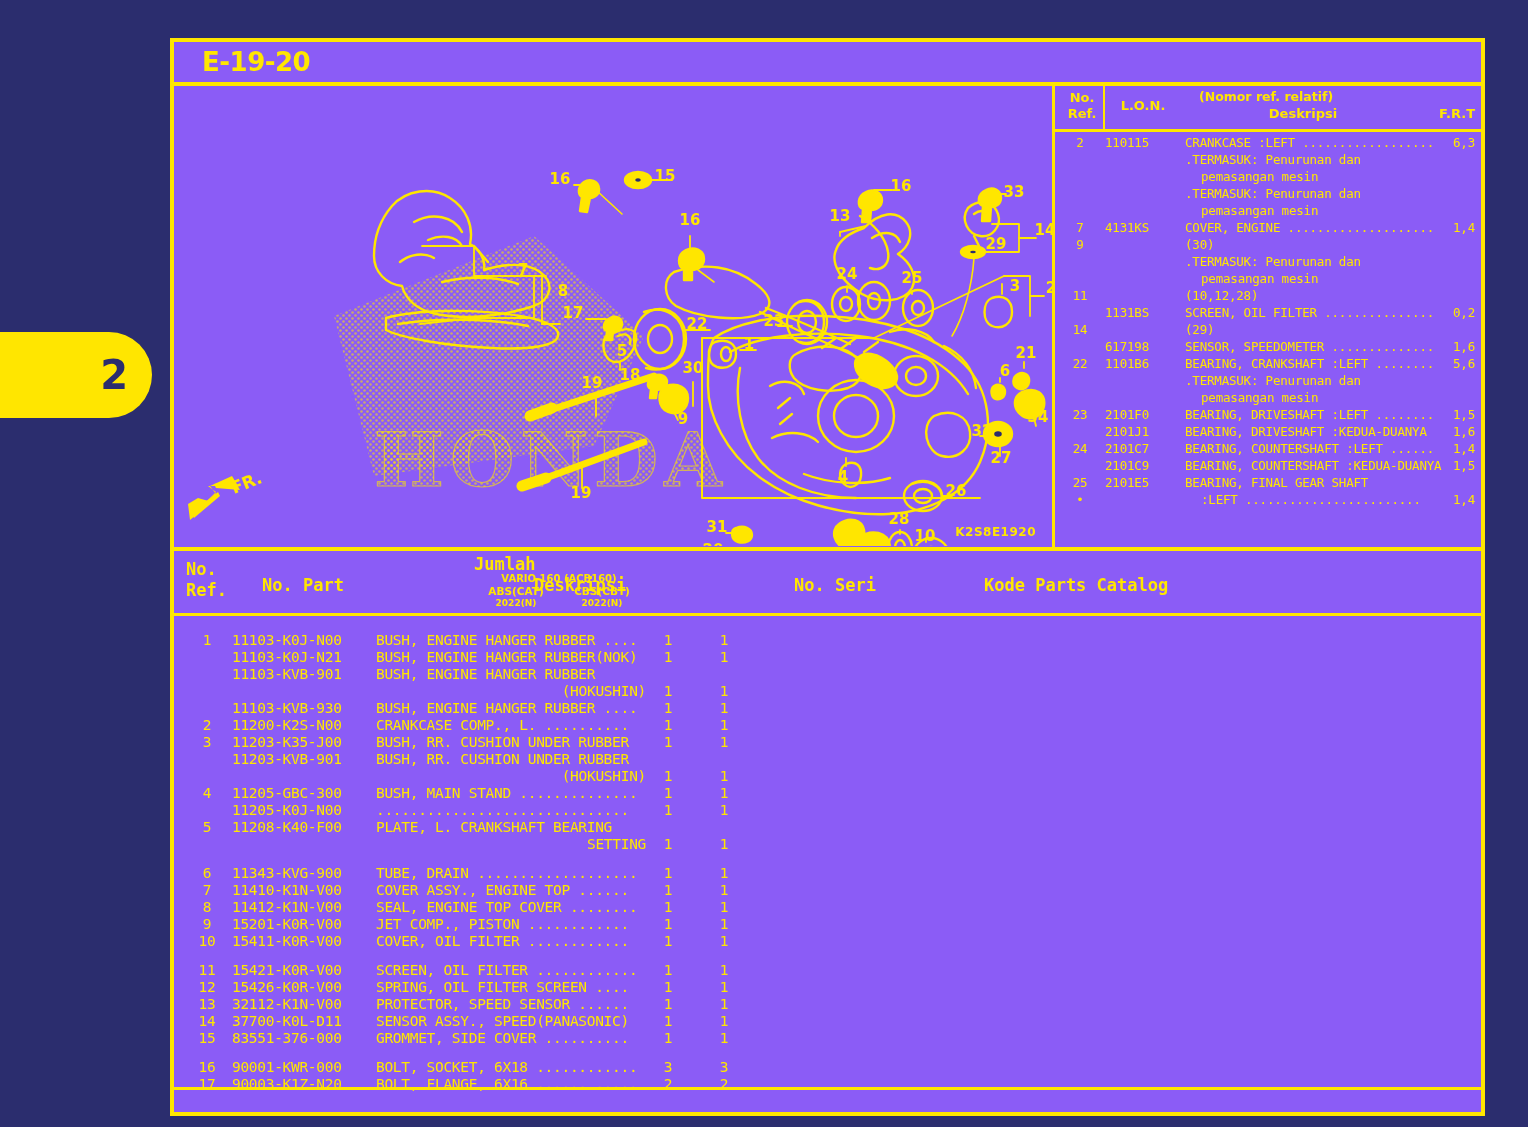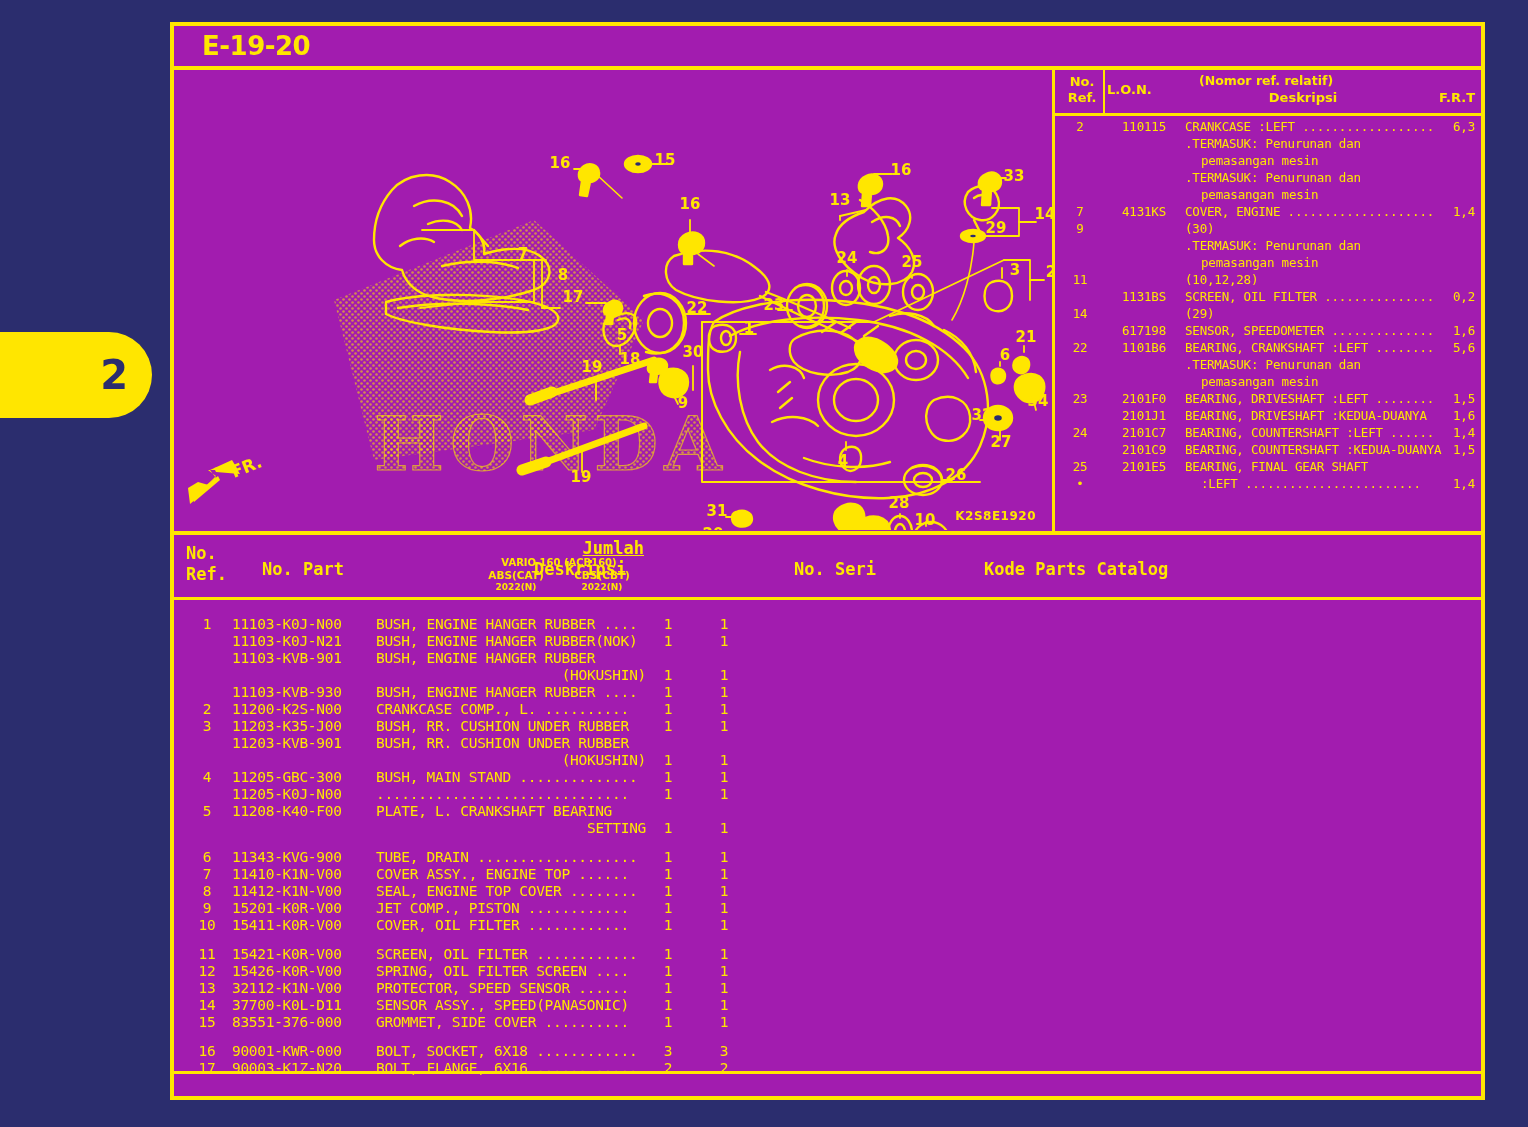--- a/index.html
+++ b/index.html
@@ -35,26 +35,26 @@
     font-weight: bold;
     font-size: 40px;
     color: #2b2d6e;
     line-height: 1;
   }
 
   
   #sheet {
     position: absolute;
     left: 170px;
-    top: 22px;
+    top: 38px;
     width: 1315px;
     height: 1078px;
     border: 4px solid #ffe600;
     box-sizing: border-box;
-    background: #a21caf;
+    background: #8b5cf6;
   }
 
   
   #header {
     position: relative;
     height: 44px;
     border-bottom: 4px solid #ffe600;
     box-sizing: border-box;
   }
   #header .code {
@@ -134,21 +134,21 @@
     font-family: "DejaVu Sans", sans-serif;
     font-weight: bold;
     font-size: 13px;
   }
   #ref-head .h-noref {
     position: absolute; left: 6px; top: 4px;
     width: 42px; text-align: center; line-height: 1.25;
   }
   #ref-head .h-lon {
     position: absolute; left: 52px; top: 12px;
-    width: 72px; 
+    width: 72px; text-align: center;
   }
   #ref-head .h-rel {
     position: absolute; left: 128px; top: 3px;
     font-weight: bold; font-size: 12.5px; margin-left: 16px;
   }
   #ref-head .h-desk {
     position: absolute; left: 128px; top: 20px;
     width: 240px; text-align: center;
   }
   #ref-head .h-frt {
@@ -172,21 +172,20 @@
     height: 17px;
     white-space: nowrap;
   }
   .ref-row .c-no {
     position: absolute; left: 4px; width: 42px;
     text-align: center;
   }
   .ref-row .c-lon {
     position: absolute; left: 50px; width: 78px;
     text-align: left;
-    margin-left: 17px;
   }
   .ref-row .c-desc {
     position: absolute; left: 130px; right: 6px;
   }
   .ref-row .c-desc .frt {
     float: right;
   }
   .ref-row.indent .c-desc { left: 146px; }
 
   
@@ -204,21 +203,21 @@
     position: absolute;
     font-family: "DejaVu Sans Mono", monospace;
     font-weight: bold;
     font-size: 17px;
   }
   #lh-noref { left: 12px; top: 8px; width: 56px; text-align: left; line-height: 1.25; }
   #lh-part  { left: 88px;  top: 24px; }
   #lh-desc  { left: 360px; top: 24px; }
   #lh-seri  { left: 620px; top: 24px; }
   #lh-kode  { left: 810px; top: 24px; }
-  #lh-jumlah{ left: 300px; top: 3px;  width: 170px; text-align: right; text-decoration: underline; }
+  #lh-jumlah{ left: 300px; top: 3px;  width: 170px; text-align: left; }
   .jum-sub {
     position: absolute;
     color: #ffe600;
     font-family: "DejaVu Sans", sans-serif;
     font-weight: bold;
     text-align: center;
   }
   #jum-model { left: 300px; top: 22px; width: 170px; font-size: 10px; }
   #jum-abs   { left: 300px; top: 34px; width: 84px;  font-size: 10.5px; }
   #jum-cbs   { left: 386px; top: 34px; width: 84px;  font-size: 10.5px; }

